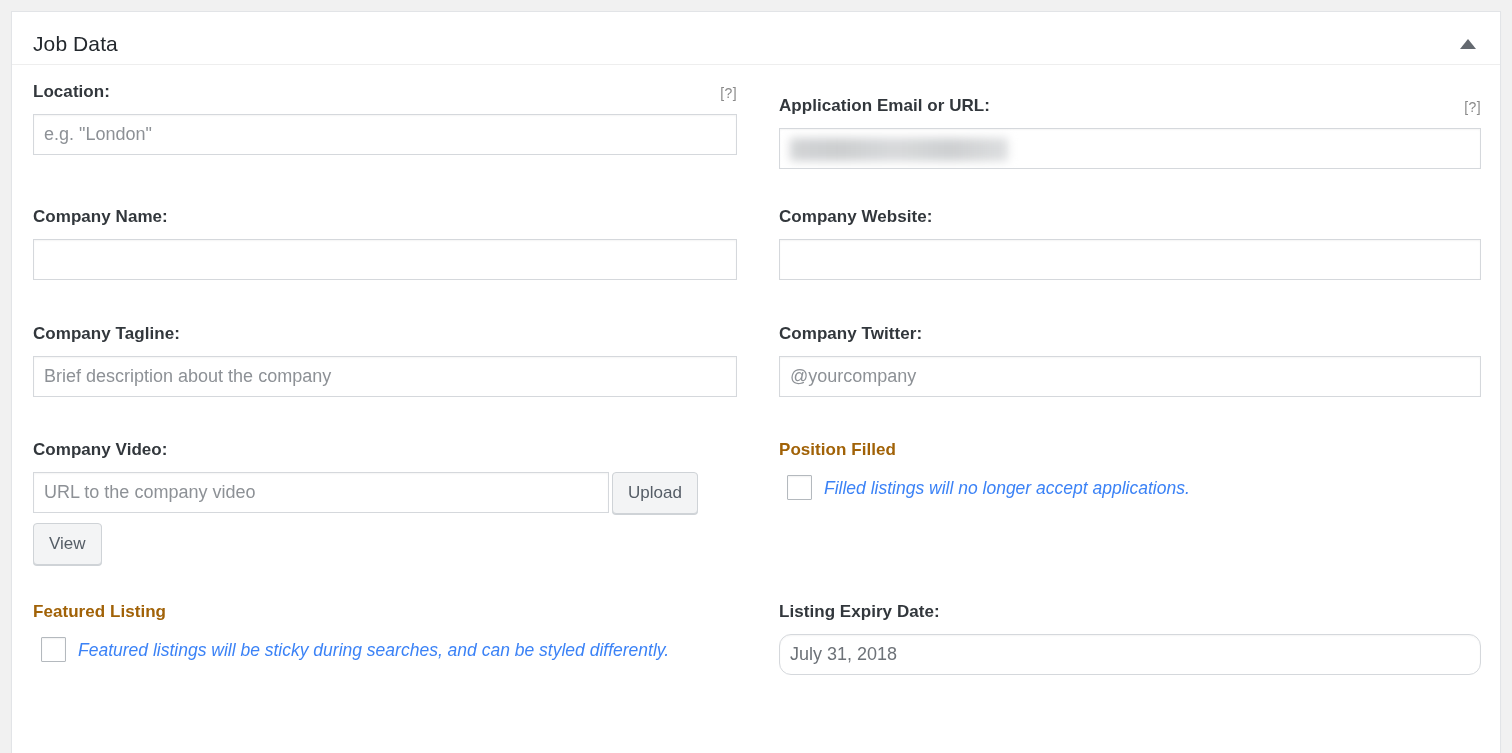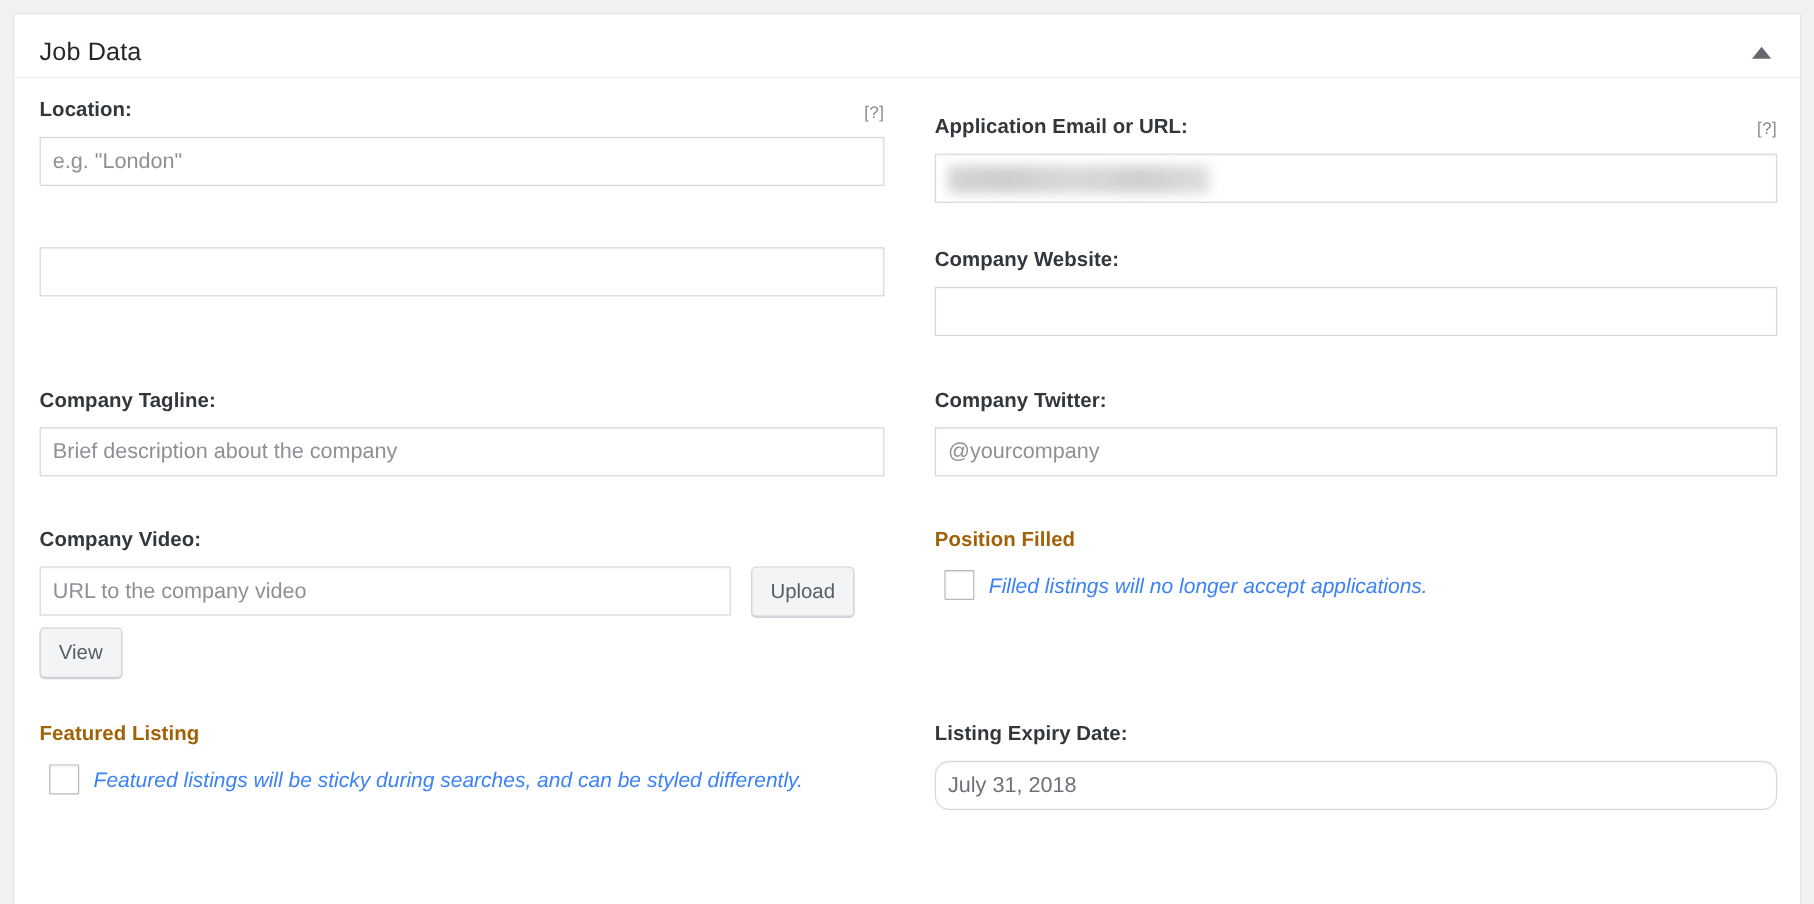--- a/index.html
+++ b/index.html
@@ -164,21 +164,21 @@
     color: #555d66;
     background: #f3f4f5;
     border: 1px solid #cfd3d7;
     border-radius: 4px;
     padding: 11px 15px 12px 15px;
     cursor: pointer;
     box-shadow: 0 1px 0 #cfd3d7;
     white-space: nowrap;
   }
 
-  .btn-upload { margin-left: 17px; }
+  .btn-upload { margin-left: 3px; }
   .btn-view   { margin-top: 9px; display: inline-block; }
 
   
   .cb-line {
     display: flex;
     align-items: flex-start;
     margin-top: 12px;
   }
   .cbx {
     -webkit-appearance: none;
@@ -248,20 +248,21 @@
       <label class="flabel">
         <span>Application Email or URL:</span>
         <span class="help-tip">[?]</span>
       </label>
       <div class="txt txt-redacted">
         <span class="redaction"></span>
       </div>
     </div>
 
     <div class="field col-left" style="top:141px;">
+      <label class="flabel">Company Name:</label>
       <input class="txt" type="text" placeholder="" style="">
     </div>
 
     <div class="field col-right" style="top:141px;">
       <label class="flabel">Company Website:</label>
       <input class="txt" type="text" placeholder="" style="">
     </div>
 
     <div class="field col-left" style="top:258px;">
       <label class="flabel">Company Tagline:</label>

